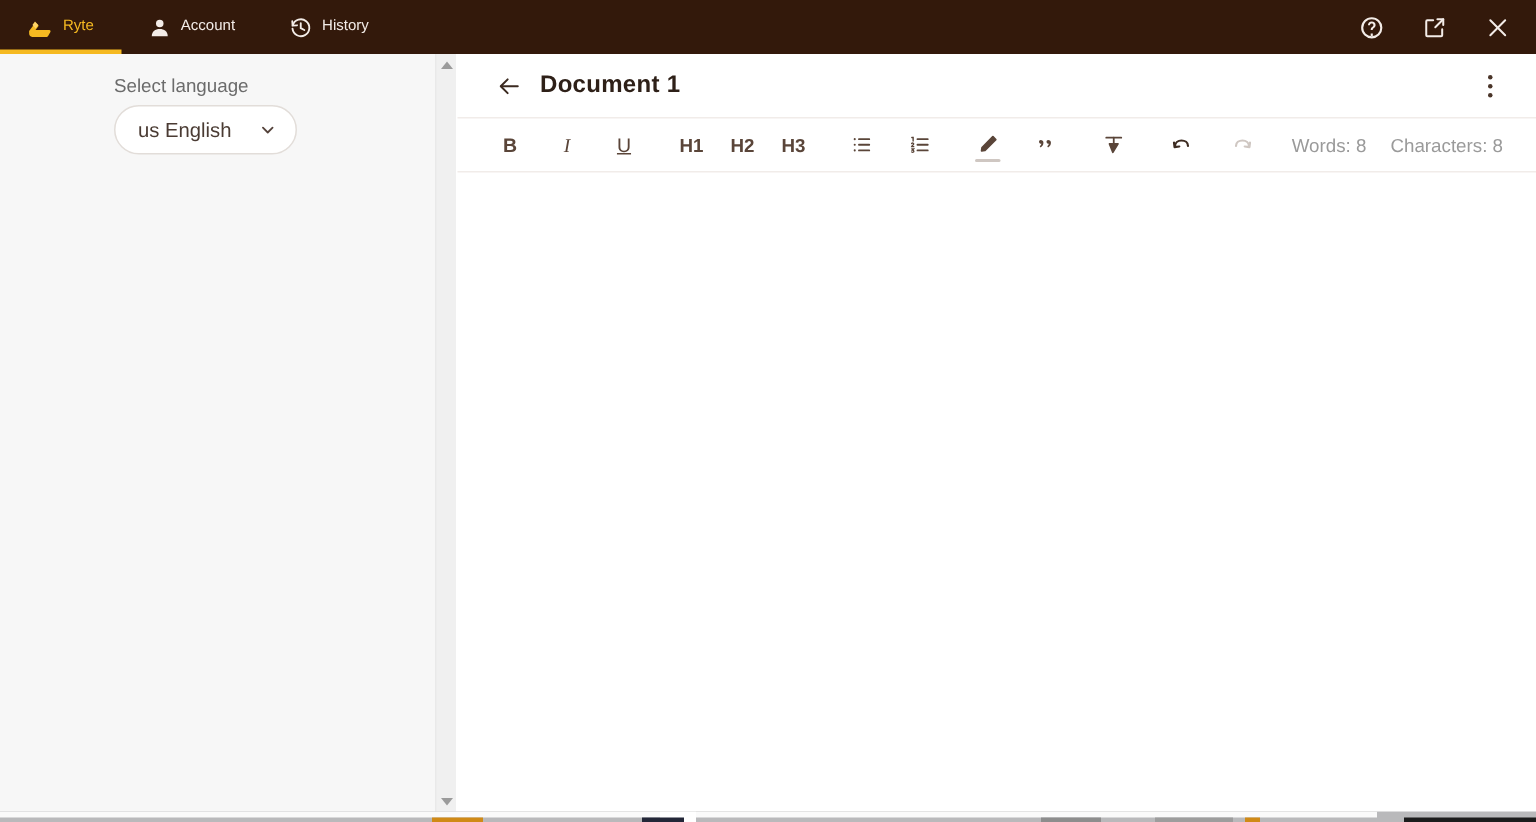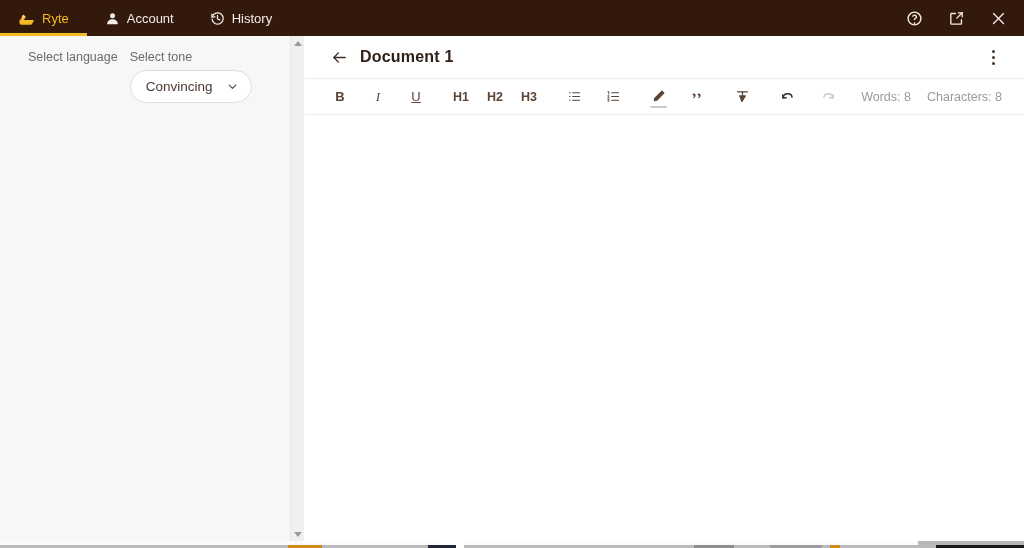--- a/index.html
+++ b/index.html
@@ -30,21 +30,21 @@
     align-items: stretch;
   }
 
   .nav-tab {
     display: flex;
     align-items: center;
     gap: 7px;
     padding: 0 18px;
     height: 36px;
     color: #f3ece8;
-    font-size: 13px;
+    font-size: 10px;
     cursor: pointer;
     position: relative;
     user-select: none;
   }
   .nav-tab.active { color: #f5b921; }
   .nav-tab.active::after {
     content: "";
     position: absolute;
     left: 0; right: 0; bottom: 0;
     height: 3px;
@@ -81,20 +81,21 @@
     width: 290px;
     height: 505px;
     background: #f7f7f7;
     padding: 14px 0 0 0;
   }
 
   .field-row {
     display: flex;
     gap: 12px;
     padding: 0 28px;
+    margin-left: 48px;
   }
 
   .field { margin-bottom: 13px; }
   .field-label {
     font-size: 12.5px;
     color: #6b6b6b;
     margin-bottom: 6px;
     display: block;
   }
 
@@ -339,33 +340,30 @@
       </div>
     </div>
   </div>
 
   <div class="sidebar">
 
     <div class="field-row">
 
       <div class="field">
         <span class="field-label">Select language</span>
-      </div>
-
-      <div class="field">
-        <span class="field-label">Select tone</span>
-        <div class="select-pill w-tone">
-          <span class="value">Convincing</span>
+        <div class="select-pill w-lang">
+          <span class="value">us English</span>
           <span class="chev">
             <svg width="11" height="11" viewBox="0 0 24 24" fill="none" stroke="#54423a" stroke-width="2.6" stroke-linecap="round" stroke-linejoin="round">
               <polyline points="5,9 12,16 19,9"></polyline>
             </svg>
           </span>
         </div>
       </div>
+
 
     </div>
 
     <div class="field field-usecase">
     </div>
 
   </div>
 
   <div class="sb-scroll">
     <div class="sb-arrow up">

